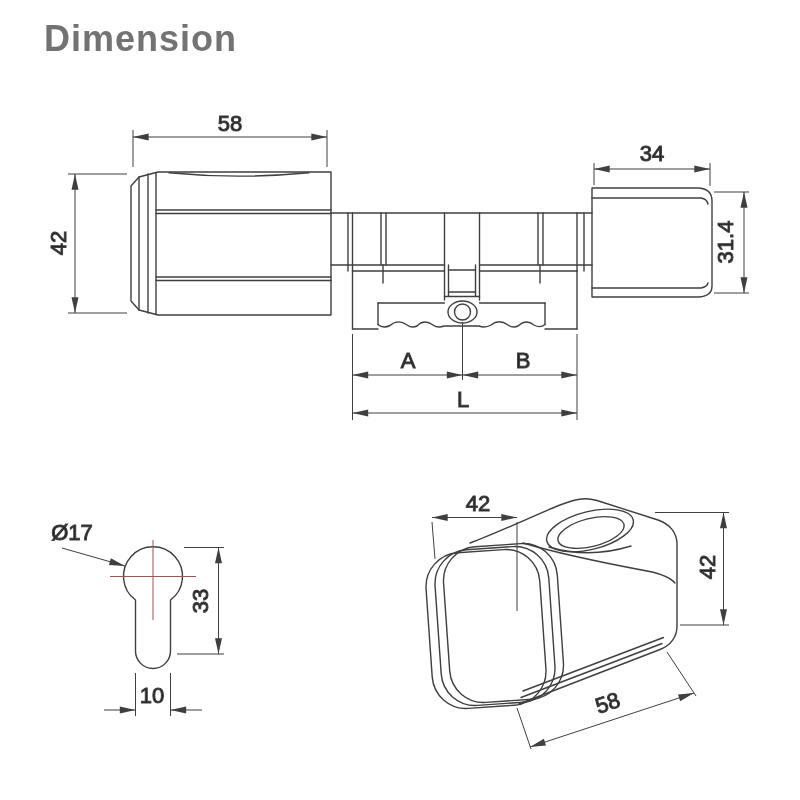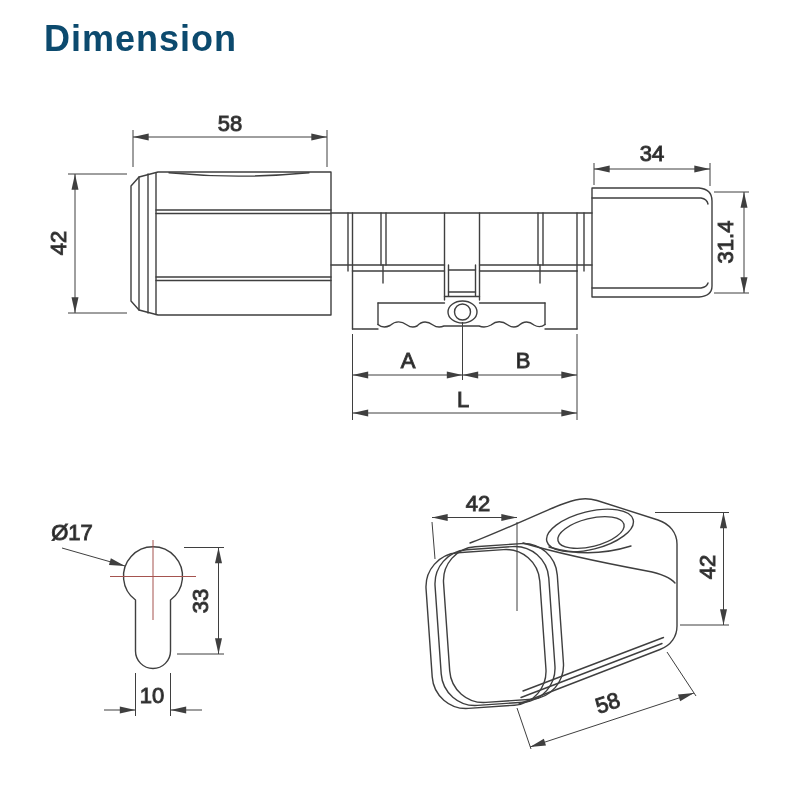--- a/index.html
+++ b/index.html
@@ -1,19 +1,19 @@
 <!DOCTYPE html>
 <html><head>
 <meta charset="utf-8">
 <style>
   html,body{margin:0;padding:0;background:#ffffff;}
   .page{position:relative;width:800px;height:800px;background:#ffffff;overflow:hidden;
         font-family:"Liberation Sans",sans-serif;}
   .title{position:absolute;left:44px;top:18px;font-size:36px;font-weight:bold;
-         letter-spacing:1px;color:#0c4a6e;}
+         letter-spacing:1px;color:#737373;}
   svg{position:absolute;left:0;top:0;}
   .obj{fill:none;stroke-width:1.4px;stroke-linecap:round;stroke-linejoin:round;}
   .thin{fill:none;stroke-width:1px;stroke-linecap:butt;}
   .dimtxt{font-family:"Liberation Sans",sans-serif;font-size:22px;fill:#222222;}
 </style>
 </head>
 <body>
 
 <div class="page">
 

